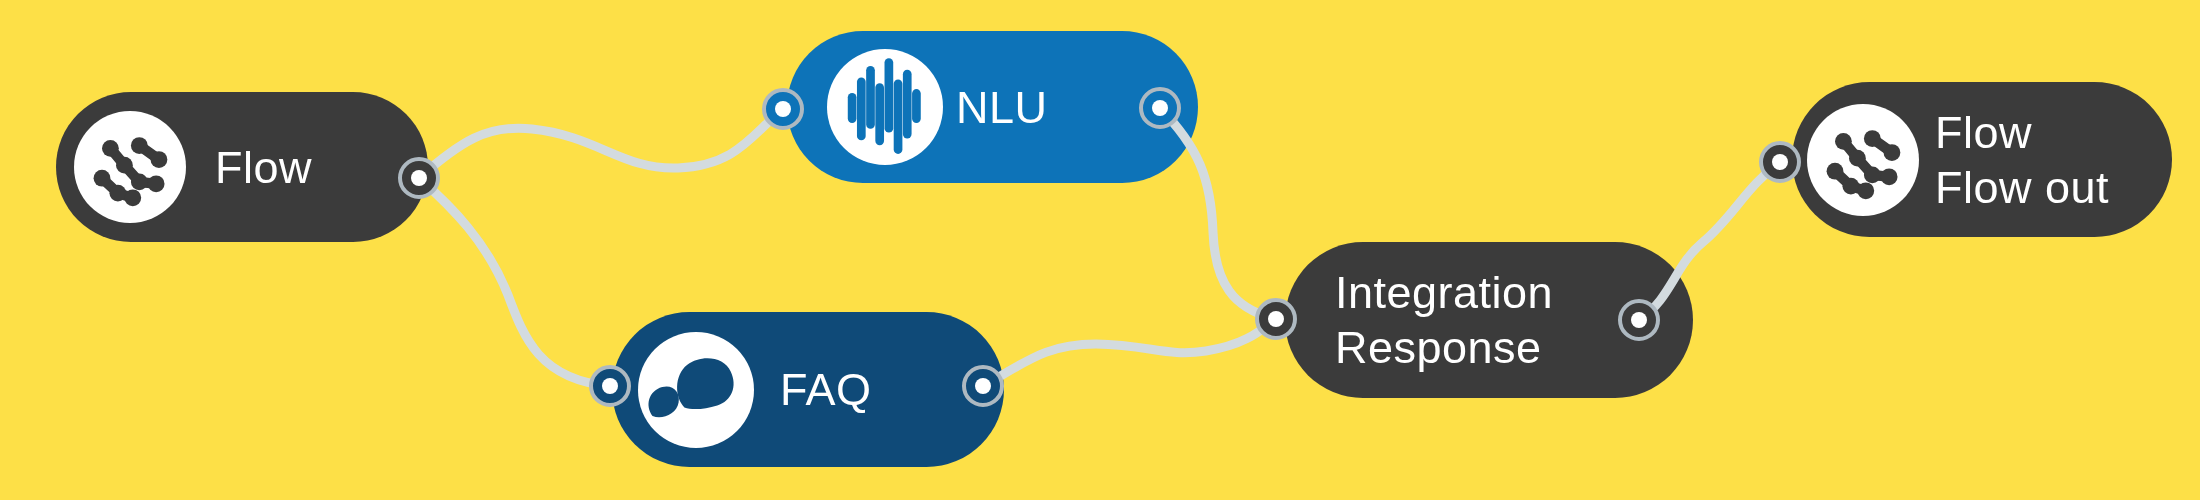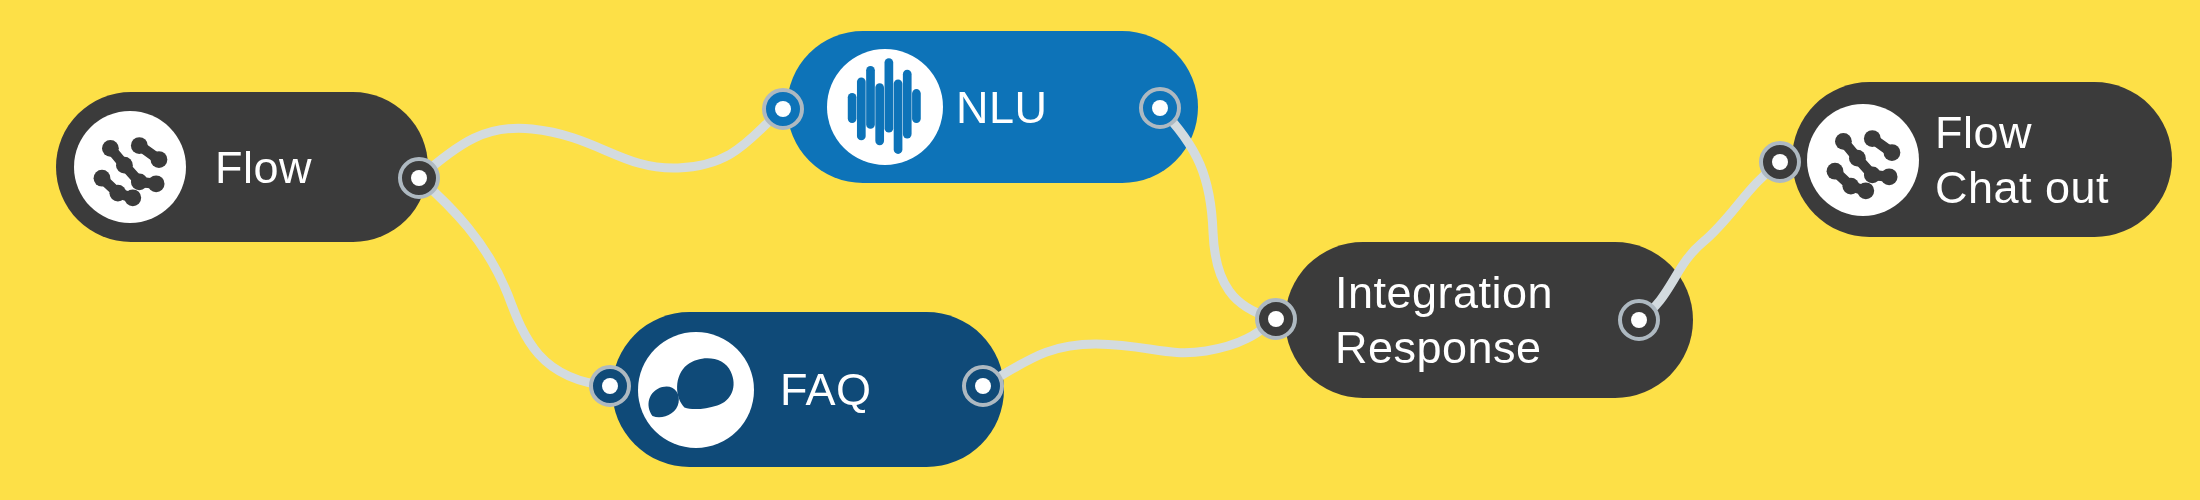--- a/index.html
+++ b/index.html
@@ -137,21 +137,21 @@
             <circle cx="70" cy="76" r="9"></circle>
             <circle cx="88" cy="78" r="9"></circle>
           <circle cx="30" cy="72" r="9"></circle>
             <circle cx="47" cy="88" r="9"></circle>
             <circle cx="63" cy="93" r="9"></circle>
         </g>
       </svg>
     </span>
     <span class="label">
       <span>Flow</span>
-      <span>Chat out</span>
+      <span>Flow out</span>
     </span>
   </div>
 
   <svg class="overlay" viewBox="0 0 2200 500">
     <g>
       <path class="wire" d="M419,178 C460,142 487,124 532,129 C598,136 622,170 678,168 C737,166 753,133 783,109"></path>
       <path class="wire" d="M419,178 C452,207 487,242 508,295 C524,338 540,380 610,386"></path>
       <path class="wire" d="M1160,108 C1198,147 1211,178 1213,232 C1215,283 1233,309 1276,319"></path>
       <path class="wire" d="M983,386 C1026,362 1046,344 1096,344 C1151,345 1166,357 1206,351 C1244,345 1259,332 1276,319"></path>
       <path class="wire" d="M1639,320 C1672,298 1674,266 1703,242 C1733,217 1746,187 1780,162"></path>

